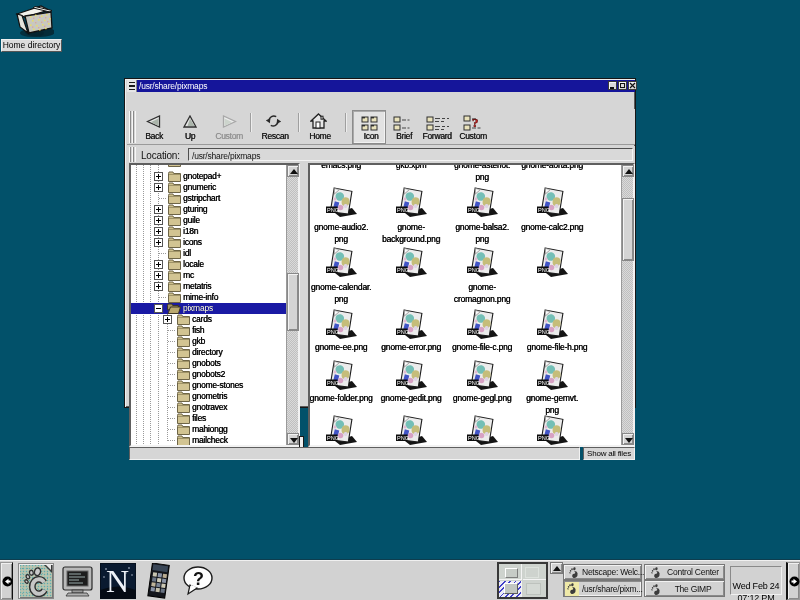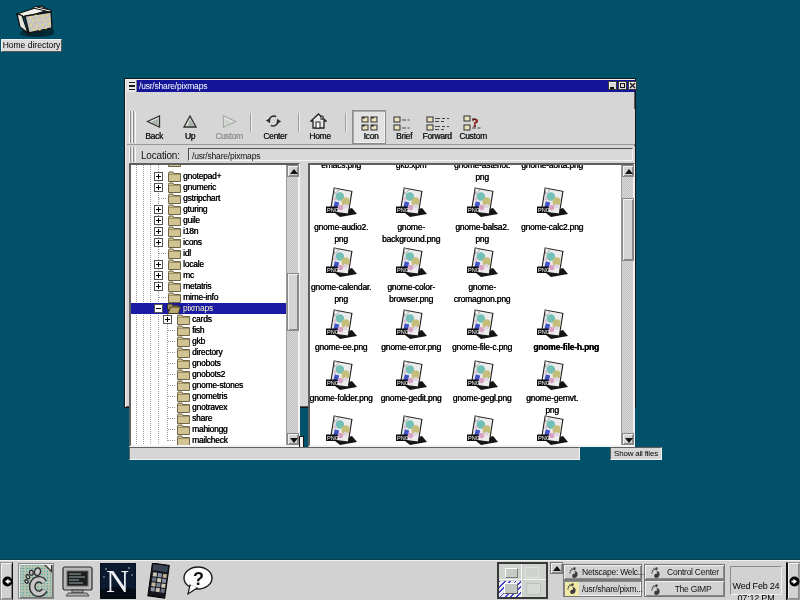--- a/index.html
+++ b/index.html
@@ -248,21 +248,21 @@
         </g>
       <g stroke="#444" stroke-width="1.2">
           <path d="M9 4 h4"></path>
           <path d="M9 13 h4 M14.5 13 h3"></path>
         </g>
       <text x="9" y="12" font-size="13" font-weight="bold" fill="#b22" stroke="#400" stroke-width="0.4" font-family="Liberation Serif">?</text>
     </svg>
     <div class="abs tlab" style="left:15px;width:24px;">Back</div>
     <div class="abs tlab" style="left:51px;width:24px;">Up</div>
     <div class="abs tlab dis" style="left:82px;width:40px;">Custom</div>
-    <div class="abs tlab" style="left:129px;width:38px;">Center</div>
+    <div class="abs tlab" style="left:129px;width:38px;">Rescan</div>
     <div class="abs tlab" style="left:178px;width:30px;">Home</div>
     <div class="abs tsep" style="left:123px;"></div>
     <div class="abs tsep" style="left:171px;"></div>
     <div class="abs tsep" style="left:218px;"></div>
     <div class="abs" id="btn-icon-view"></div>
     <div class="abs tlab" style="left:230px;width:28px;">Icon</div>
     <div class="abs tlab" style="left:263px;width:28px;">Brief</div>
     <div class="abs tlab" style="left:288px;width:44px;">Forward</div>
     <div class="abs tlab" style="left:324px;width:44px;">Custom</div>
   </div>
@@ -469,21 +469,21 @@
           <svg class="tf" style="left:46px;">
             <use href="#s-folder"></use>
           </svg>
           <span class="txt" style="left:61px;">gnotravex</span>
         </div>
       <div class="abs trow" style="top:248px;">
           <span class="tick" style="left:37px;width:7px;"></span>
           <svg class="tf" style="left:46px;">
             <use href="#s-folder"></use>
           </svg>
-          <span class="txt" style="left:61px;">share</span>
+          <span class="txt" style="left:61px;">files</span>
         </div>
       <div class="abs trow" style="top:259px;">
           <span class="tick" style="left:37px;width:7px;"></span>
           <svg class="tf" style="left:46px;">
             <use href="#s-folder"></use>
           </svg>
           <span class="txt" style="left:61px;">mahiongg</span>
         </div>
       <div class="abs trow" style="top:270px;">
           <span class="tick" style="left:37px;width:7px;"></span>
@@ -534,39 +534,38 @@
       <svg class="ic" style="left:84px;top:82px;">
           <use href="#s-png"></use>
         </svg>
       <svg class="ic" style="left:155px;top:82px;">
           <use href="#s-png"></use>
         </svg>
       <svg class="ic" style="left:225px;top:82px;">
           <use href="#s-png"></use>
         </svg>
       <div class="ilab" style="left:-14px;top:117px;">gnome-calendar.<br>png</div>
-      <div class="ilab" style="left:56px;top:117px;">gnome-color-<br>browser.png</div>
       <div class="ilab" style="left:127px;top:117px;">gnome-<br>cromagnon.png</div>
 
       <svg class="ic" style="left:14px;top:144px;">
           <use href="#s-png"></use>
         </svg>
       <svg class="ic" style="left:84px;top:144px;">
           <use href="#s-png"></use>
         </svg>
       <svg class="ic" style="left:155px;top:144px;">
           <use href="#s-png"></use>
         </svg>
       <svg class="ic" style="left:225px;top:144px;">
           <use href="#s-png"></use>
         </svg>
       <div class="ilab" style="left:-14px;top:177px;">gnome-ee.png</div>
       <div class="ilab" style="left:56px;top:177px;">gnome-error.png</div>
       <div class="ilab" style="left:127px;top:177px;">gnome-file-c.png</div>
-      <div class="ilab" style="left:211px;top:177px;font-weight:bold;">gnome-file-h.png</div>
+      <div class="ilab" style="left:202px;top:177px;">gnome-file-h.png</div>
 
       <svg class="ic" style="left:14px;top:195px;">
           <use href="#s-png"></use>
         </svg>
       <svg class="ic" style="left:84px;top:195px;">
           <use href="#s-png"></use>
         </svg>
       <svg class="ic" style="left:155px;top:195px;">
           <use href="#s-png"></use>
         </svg>
@@ -596,21 +595,21 @@
           <div class="arr" style="left:2px;top:3px;border-left:4px solid transparent;border-right:4px solid transparent;border-bottom:5px solid #111;"></div>
         </div>
       <div class="abs thumb" style="top:33px;height:63px;"></div>
       <div class="abs stepper" style="top:268px;">
           <div class="arr" style="left:2px;top:4px;border-left:4px solid transparent;border-right:4px solid transparent;border-top:5px solid #111;"></div>
         </div>
     </div>
   </div>
 
   <div class="abs stbox" style="left:4px;width:451px;"></div>
-  <div class="abs stbox" style="left:458px;width:52px;text-align:center;font-size:8px;letter-spacing:-0.2px;line-height:11px;color:#000;white-space:nowrap;margin-left:27px;">Show all files</div>
+  <div class="abs stbox" style="left:458px;width:52px;text-align:center;font-size:8px;letter-spacing:-0.2px;line-height:11px;color:#000;white-space:nowrap;">Show all files</div>
 </div>
 
 <div class="abs" id="panel">
   <div class="abs hidebtn" style="left:0;top:1px;border-right:1px solid #111;">
     <svg class="abs" style="left:1px;top:13px;" width="11" height="11">
         <circle cx="5.5" cy="5.5" r="5" fill="#000"></circle>
         <polygon points="3,5.5 6.5,2.8 6.5,4.6 8.5,4.6 8.5,6.4 6.5,6.4 6.5,8.2" fill="#fff"></polygon>
       </svg>
   </div>
   <div class="abs" style="left:18px;top:2px;width:36px;height:36px;border:1px solid #888;box-shadow:inset 1px 1px 0 #eee, inset -1px -1px 0 #777;

